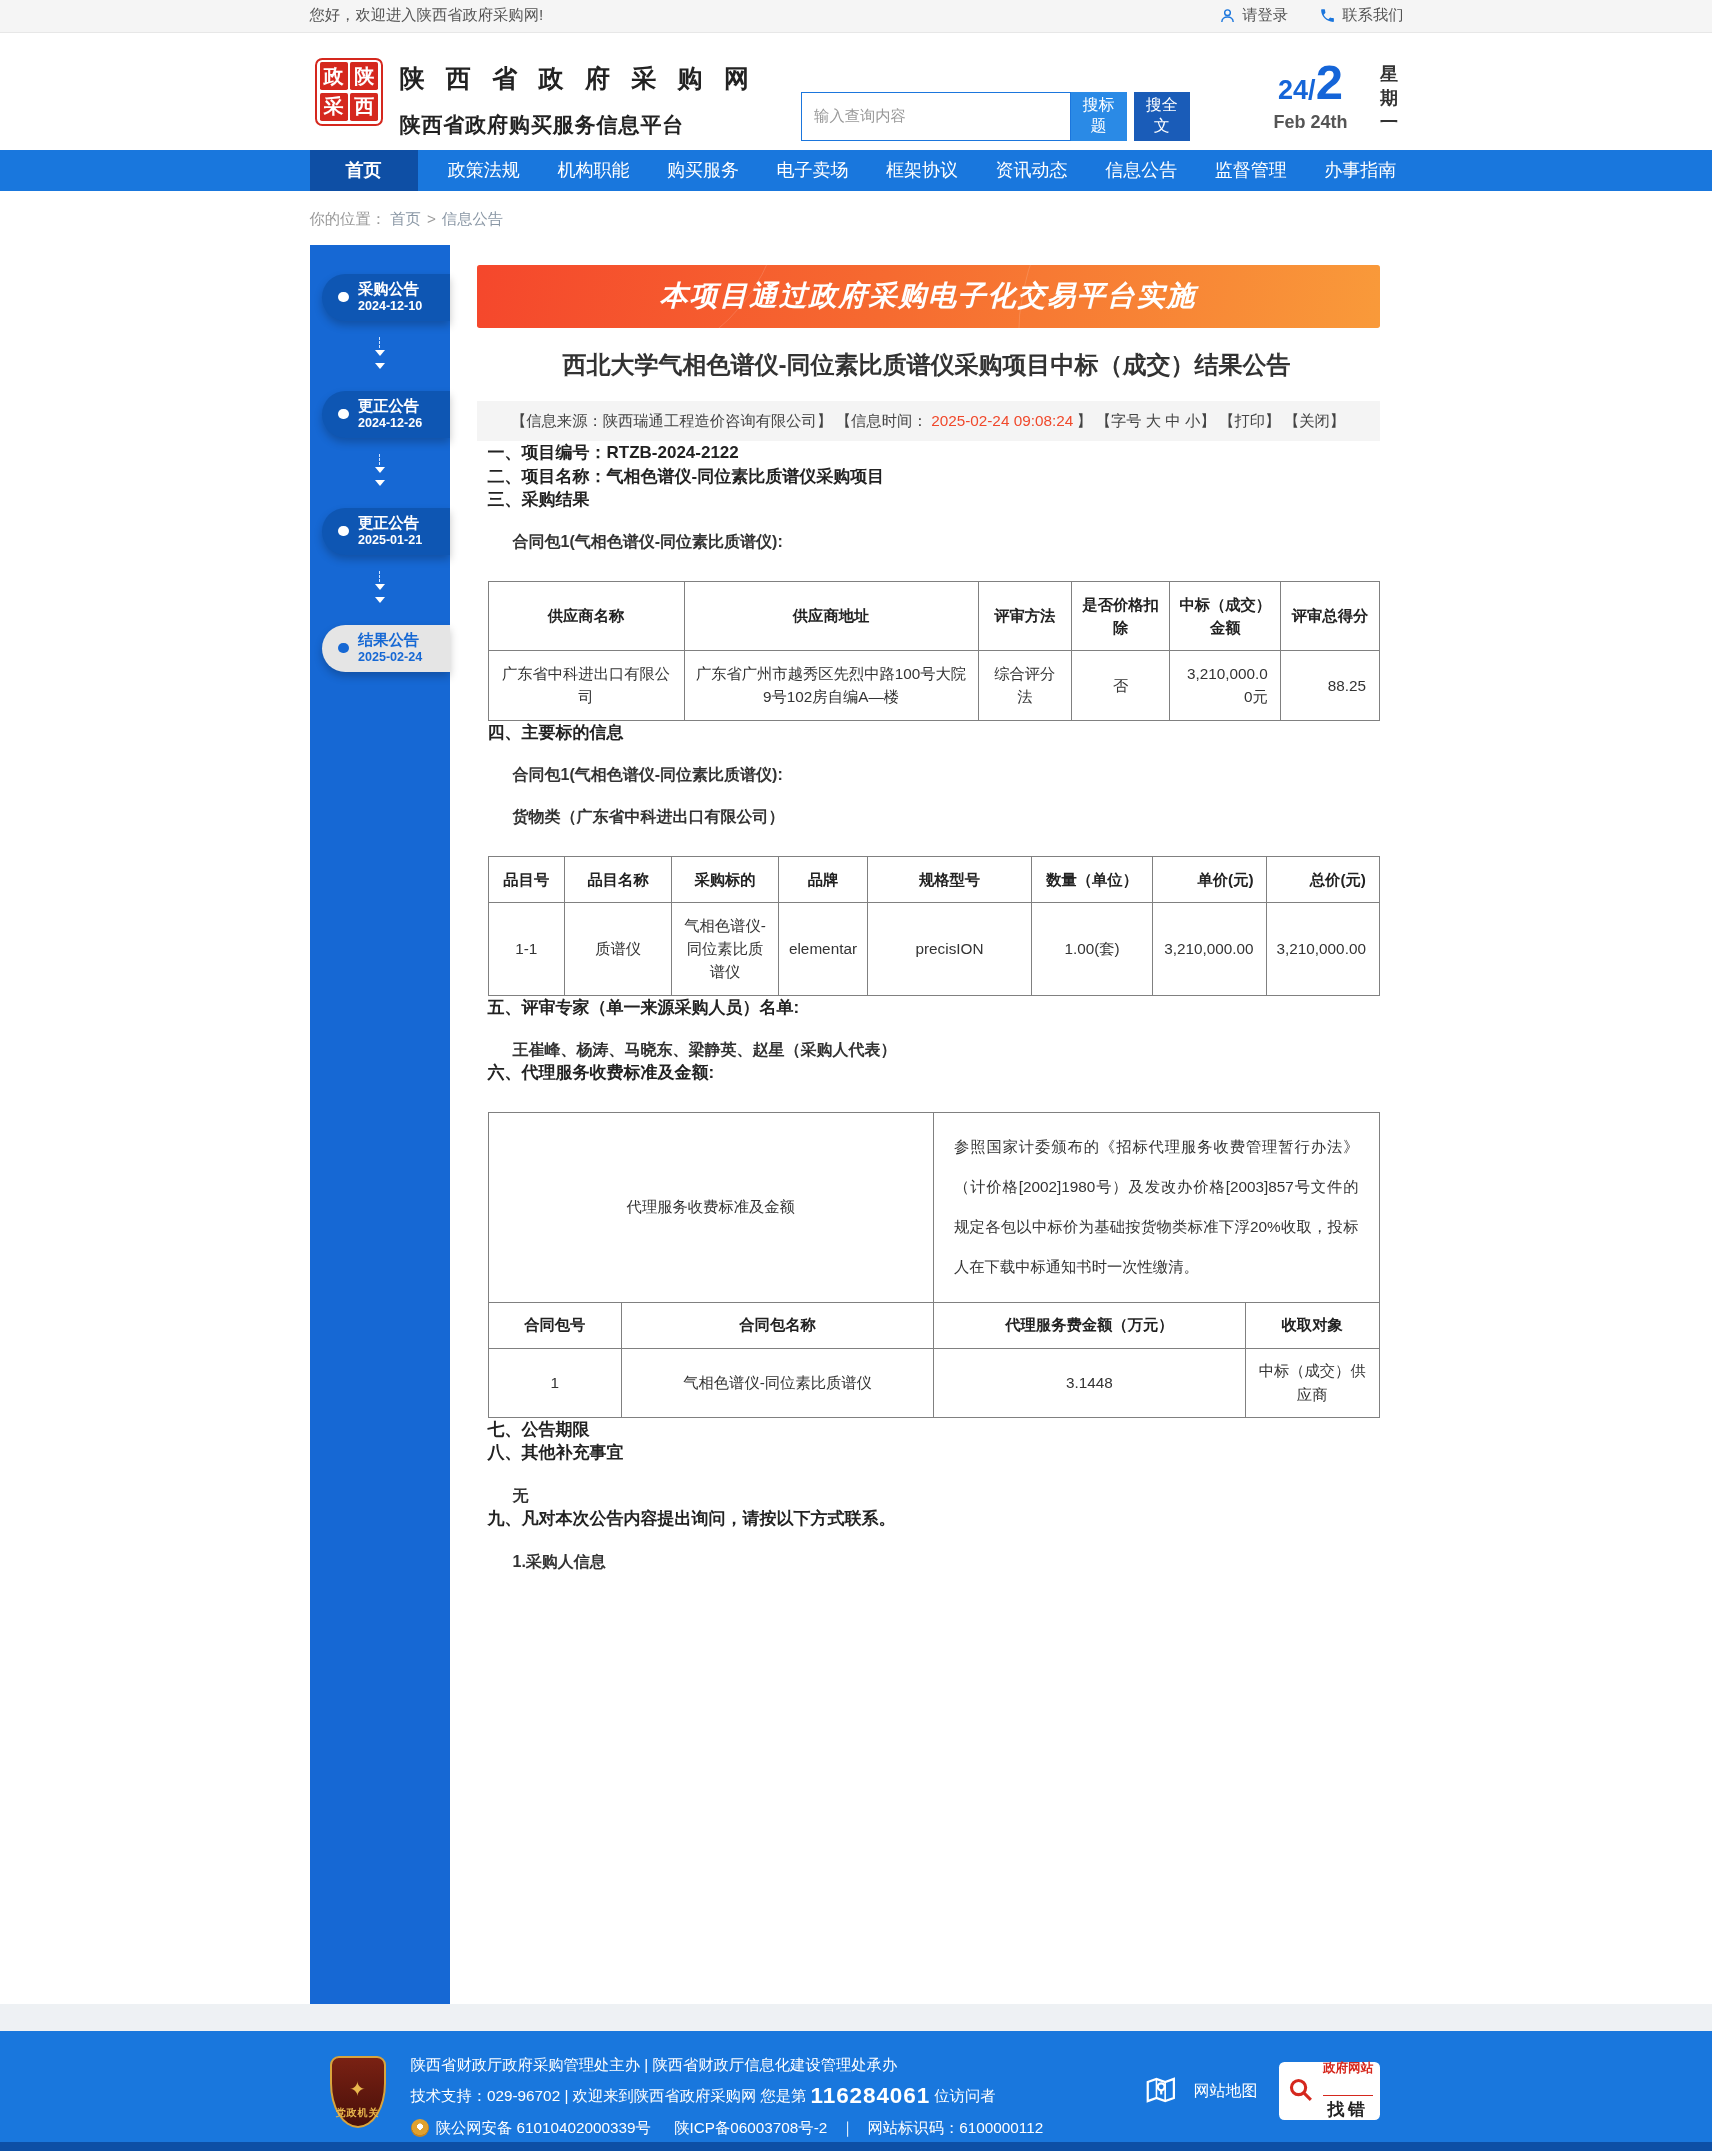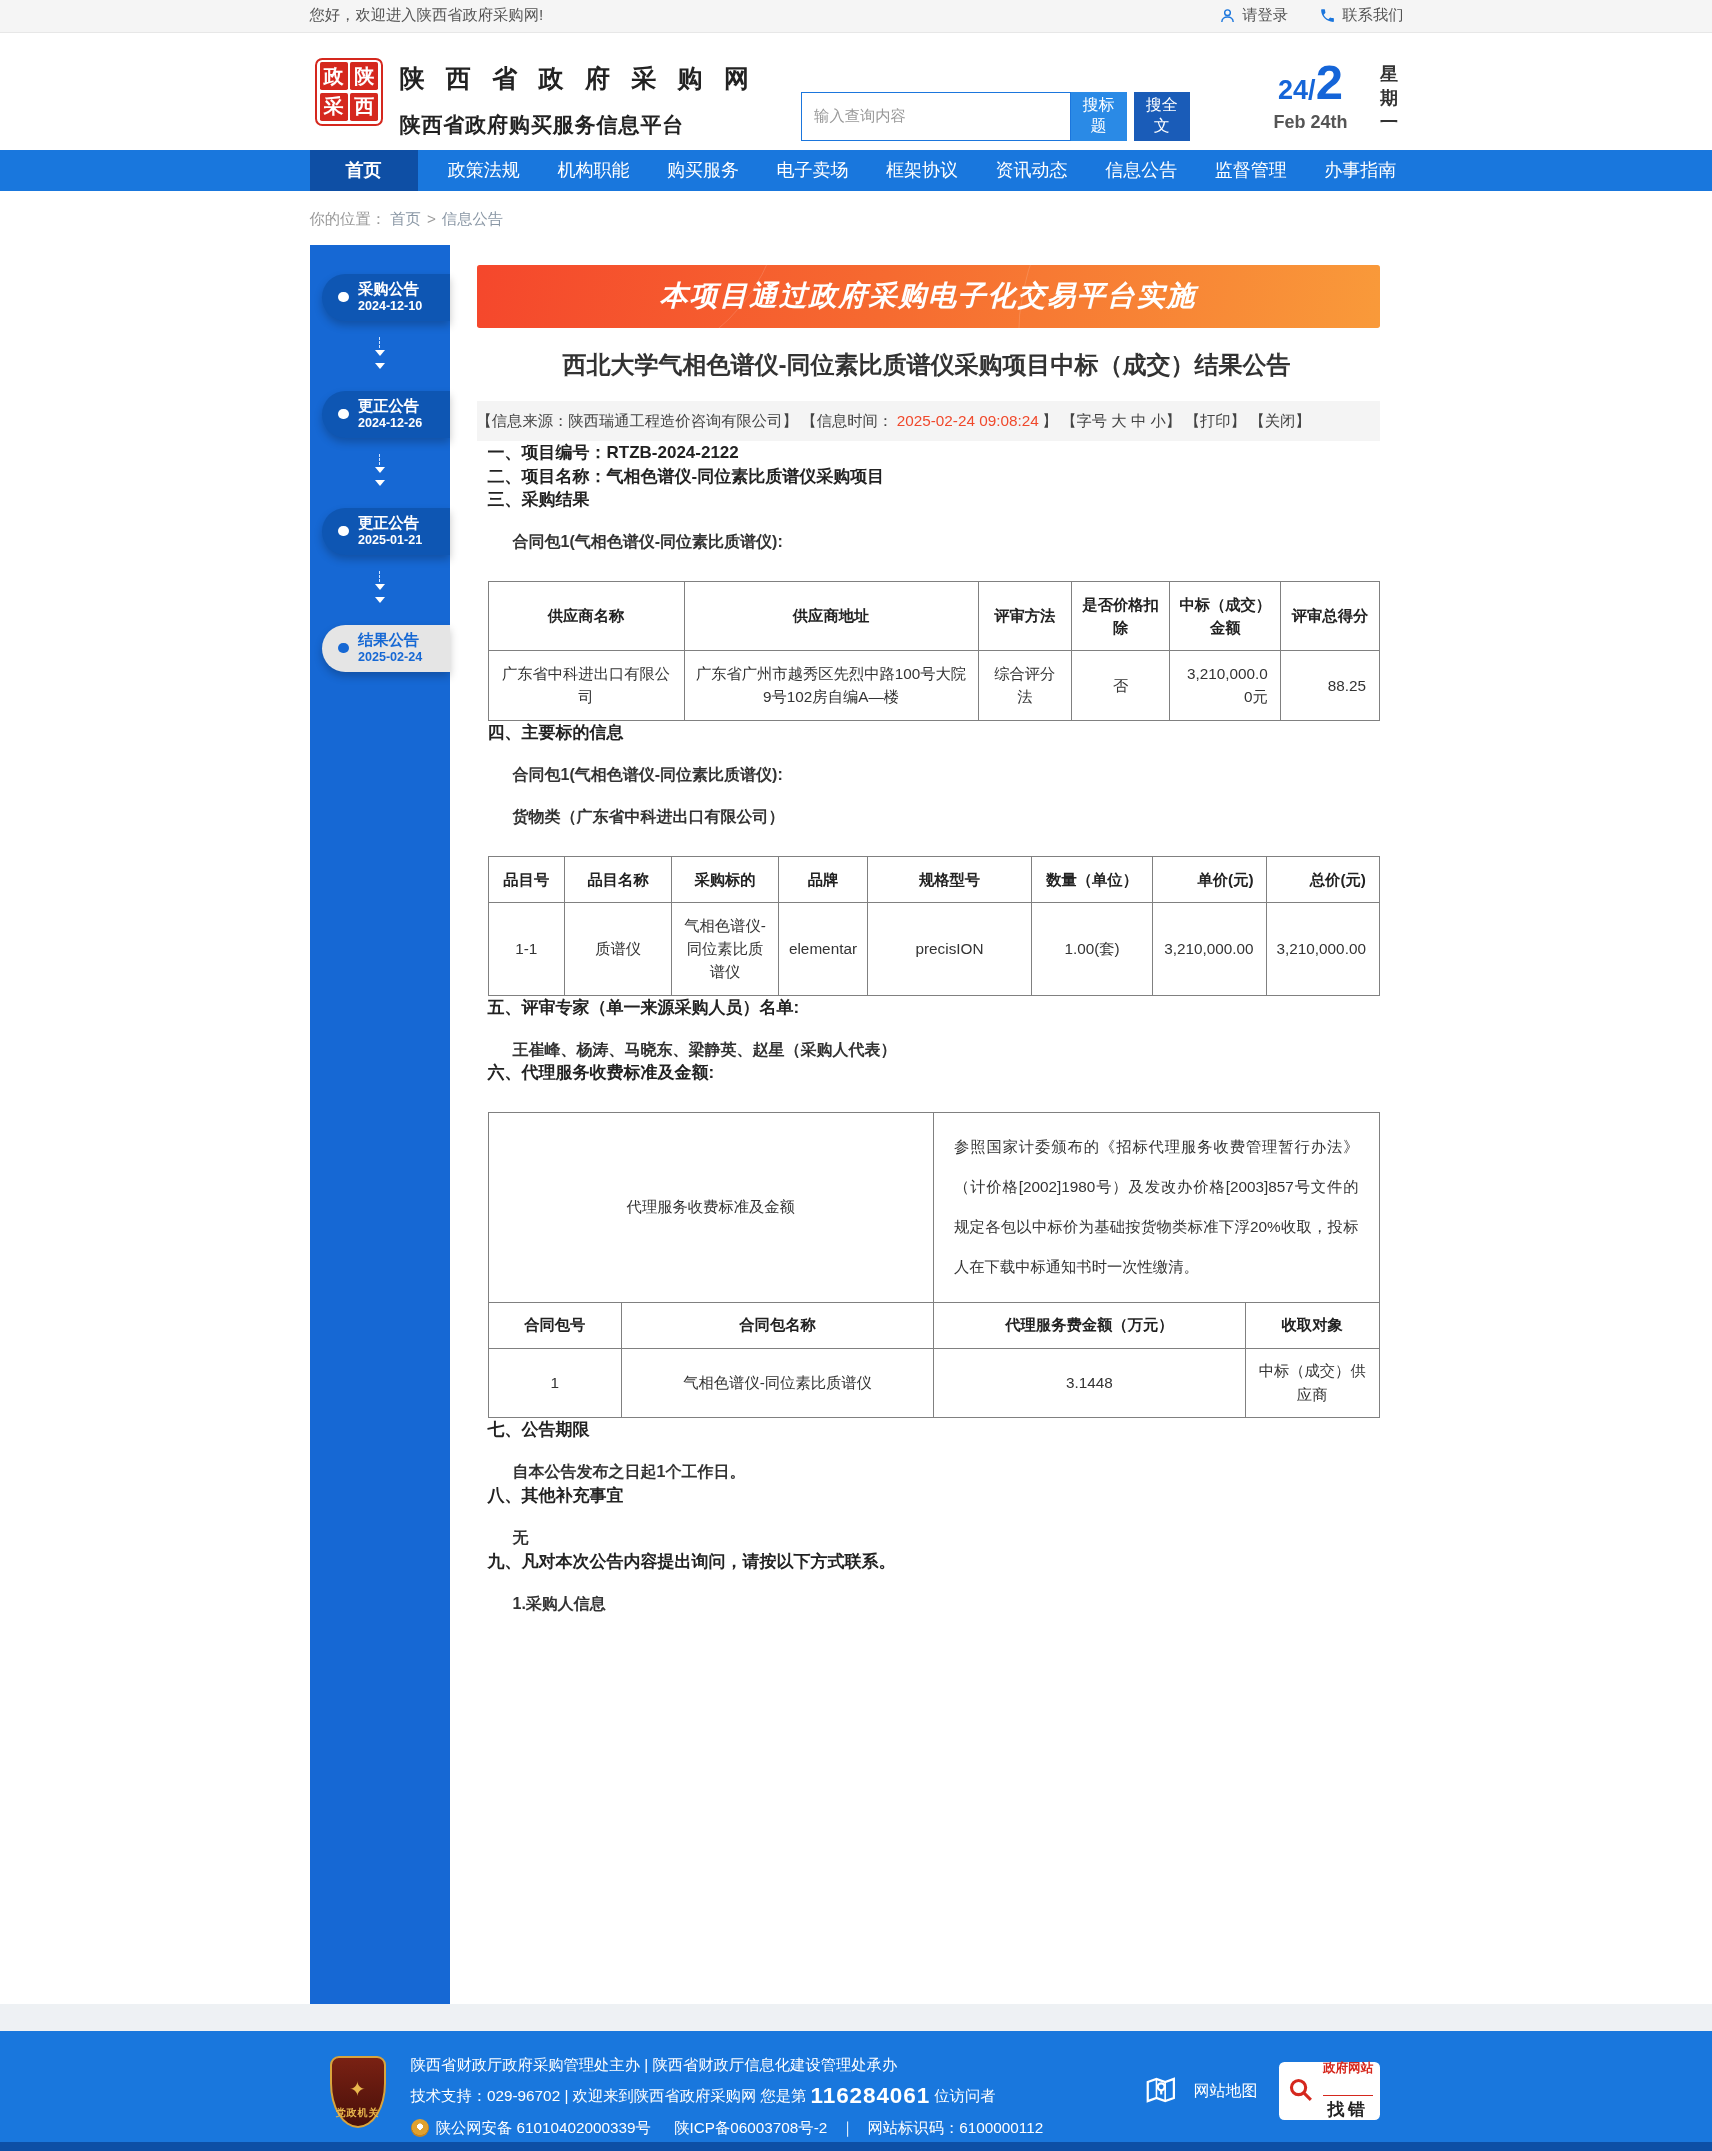--- a/index.html
+++ b/index.html
@@ -61,21 +61,21 @@
   .tl-arrows{height:70px;display:flex;flex-direction:column;align-items:center;justify-content:center;}
   .tl-dash{width:0;height:10.8px;border-left:1.8px dashed #cfe2ff;}
   .tl-tri{width:0;height:0;border:5.4px solid transparent;border-top:6.3px solid #fff;margin-top:1.8px;}
 
   .panel{flex:1;background:#fff;height:100%;overflow:hidden;box-sizing:border-box;}
   .banner{margin:20px 24px 0 27px;height:63px;border-radius:2.7px;background:linear-gradient(100deg,#f5472c 0%,#f66a30 45%,#f99a3a 100%);display:flex;align-items:center;justify-content:center;color:#fff;font-size:28px;font-weight:bold;font-style:italic;letter-spacing:1.8px;position:relative;overflow:hidden;}
   .banner::before,.banner::after{content:"";position:absolute;border:1.8px solid rgba(255,255,255,.14);border-radius:50%;}
   .banner::before{width:378px;height:378px;left:-72px;top:-270px;}
   .banner::after{width:468px;height:468px;right:-108px;top:-162px;}
   .art-title{margin-top:21.6px;text-align:center;font-size:24px;font-weight:bold;color:#333;padding:0 34px;}
-  .meta{margin:20px 24px 0 27px;background:#f4f4f4;height:40px;display:flex;align-items:center;font-size:15.3px;color:#444;gap:3.6px;white-space:nowrap;}
+  .meta{margin:20px 24px 0 27px;background:#f4f4f4;height:40px;display:flex;align-items:center;justify-content:center;font-size:15.3px;color:#444;gap:3.6px;white-space:nowrap;}
   .meta .time{color:#f0482b;}
 
   .body{margin:0 24px 0 38px;font-size:16px;color:#333;line-height:23.4px;}
   .row{margin-top:19px;font-weight:bold;}
   .row-h{font-weight:bold;font-size:17px;color:#222;}
   .ind1{padding-left:25px;}
   table.tbl{width:100%;border-collapse:collapse;margin-top:27px;font-size:15.3px;table-layout:fixed;}
   .tbl th,.tbl td{border:0.9px solid #808080;text-align:center;padding:10.8px 9px;line-height:23.4px;word-break:break-all;}
   .tbl th{font-weight:bold;color:#222;}
   .tbl .ar{text-align:right;padding-right:12.6px;}
@@ -348,21 +348,20 @@
           <tr>
             <td>1</td>
             <td>气相色谱仪-同位素比质谱仪</td>
             <td>3.1448</td>
             <td>中标（成交）供应商</td>
           </tr>
         </tbody>
           </table>
 
         <div class="row-h">七、公告期限</div>
-        <div class="row ind1">自本公告发布之日起1个工作日。</div>
 
         <div class="row-h">八、其他补充事宜</div>
         <div class="row ind1">无</div>
 
         <div class="row-h">九、凡对本次公告内容提出询问，请按以下方式联系。</div>
         <div class="row ind1">1.采购人信息</div>
 
       </div>
     </div>
 

